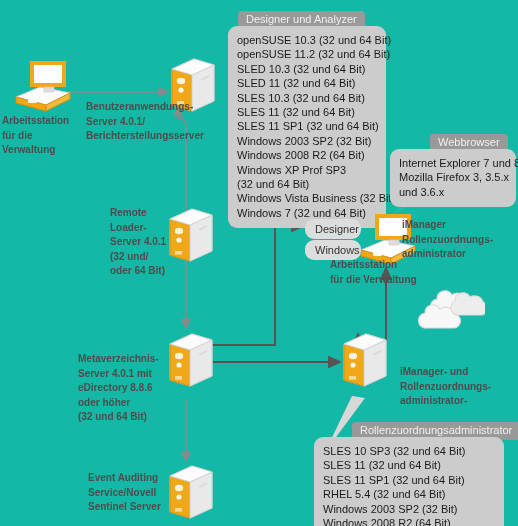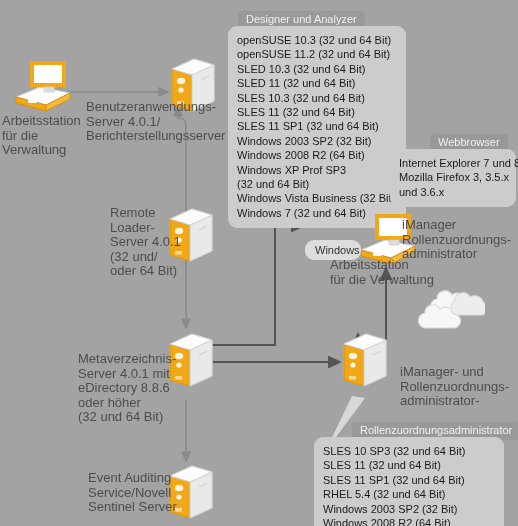--- a/index.html
+++ b/index.html
@@ -5,21 +5,21 @@
   * { box-sizing: border-box; margin:0; padding:0; }
   html,body { background:#ffffff; }
   body {
     font-family: "Liberation Sans", sans-serif;
     width: 518px; height: 526px;
   }
   #diagram {
     position: relative;
     width: 518px;
     height: 526px;
-    background: #a3a3a3;
+    background: #14b8a6;
     overflow: hidden;
   }
   svg.layer {
     position:absolute; left:0; top:0; width:518px; height:526px;
     pointer-events:none;
   }
 
   
   .panel {
     position:absolute;
@@ -52,24 +52,25 @@
     line-height:16px;
     padding:2px 10px;
     border-radius:9px;
     white-space:nowrap;
     text-align:center;
   }
 
   
   .label {
     position:absolute;
-    font-size:13px;
+    font-size:10px;
     line-height:14.5px;
     color:#4d4d4d;
     white-space:nowrap;
+    font-weight:bold;
   }
   .label .line { display:block; }
   .label.center { text-align:left; }
 
   
   .server { position:absolute; }
   .workstation { position:absolute; }
   .cloudicon { position:absolute; }
 </style>
 </head>
@@ -109,21 +110,21 @@
     <path d="M208,345 L198,345" fill="none" stroke="#555555" stroke-width="2" marker-end="url(#ar)"></path>
 
     <line x1="201" y1="362" x2="340" y2="362" stroke="#555555" stroke-width="2" marker-start="url(#ar)" marker-end="url(#ar)"></line>
 
     <path d="M386,268 L386,340 L358,340 L358,334" fill="none" stroke="#555555" stroke-width="2" marker-end="url(#ar)"></path>
 
     <line x1="386" y1="340" x2="386" y2="268" stroke="#555555" stroke-width="2" marker-end="url(#ar)"></line>
   </svg>
 
   <div class="chip" style="left:238px; top:11px;">Designer und Analyzer</div>
-  <div class="panel" style="left:228px; top:26px; width:178px;">
+  <div class="panel" style="left:228px; top:26px; width:158px;">
     <span class="line">openSUSE 10.3 (32 und 64 Bit)</span>
     <span class="line">openSUSE 11.2 (32 und 64 Bit)</span>
     <span class="line">SLED 10.3 (32 und 64 Bit)</span>
     <span class="line">SLED 11 (32 und 64 Bit)</span>
     <span class="line">SLES 10.3 (32 und 64 Bit)</span>
     <span class="line">SLES 11 (32 und 64 Bit)</span>
     <span class="line">SLES 11 SP1 (32 und 64 Bit)</span>
     <span class="line">Windows 2003 SP2 (32 Bit)</span>
     <span class="line">Windows 2008 R2 (64 Bit)</span>
     <span class="line">Windows XP Prof SP3</span>
@@ -249,20 +250,21 @@
       <path d="M6,42 L30,32 L60,38 L36,50 Z" fill="#ffffff" stroke="#cfcfcf" stroke-width="1"></path>
       <path d="M6,42 L6,48 L36,56 L36,50 Z" fill="#f0a818" stroke="#d98f0b" stroke-width="1"></path>
       <path d="M36,50 L60,38 L60,44 L36,56 Z" fill="#f5b93c" stroke="#d98f0b" stroke-width="1"></path>
       <rect x="18" y="44" width="9" height="4" rx="1" fill="#ffffff" opacity=".9"></rect>
       <path d="M20,6 L56,6 L56,32 L20,32 Z" fill="#f0a818"></path>
       <path d="M24,10 L52,10 L52,28 L24,28 Z" fill="#ffffff"></path>
       <path d="M34,32 L44,32 L44,37 L34,37 Z" fill="#dddddd" stroke="#cfcfcf" stroke-width=".8"></path>
     </svg>
   </div>
 
+  <div class="pill" style="left:305px; top:219px; width:56px;">Designer</div>
   <div class="pill" style="left:305px; top:240px; width:56px;">Windows</div>
 
   <div class="label" style="left:402px; top:218px; width:110px;">
     <span class="line">iManager</span>
     <span class="line">Rollenzuordnungs-</span>
     <span class="line">administrator</span>
   </div>
 
   <div class="label center" style="left:330px; top:258px; width:116px;">
     <span class="line">Arbeitsstation</span>

